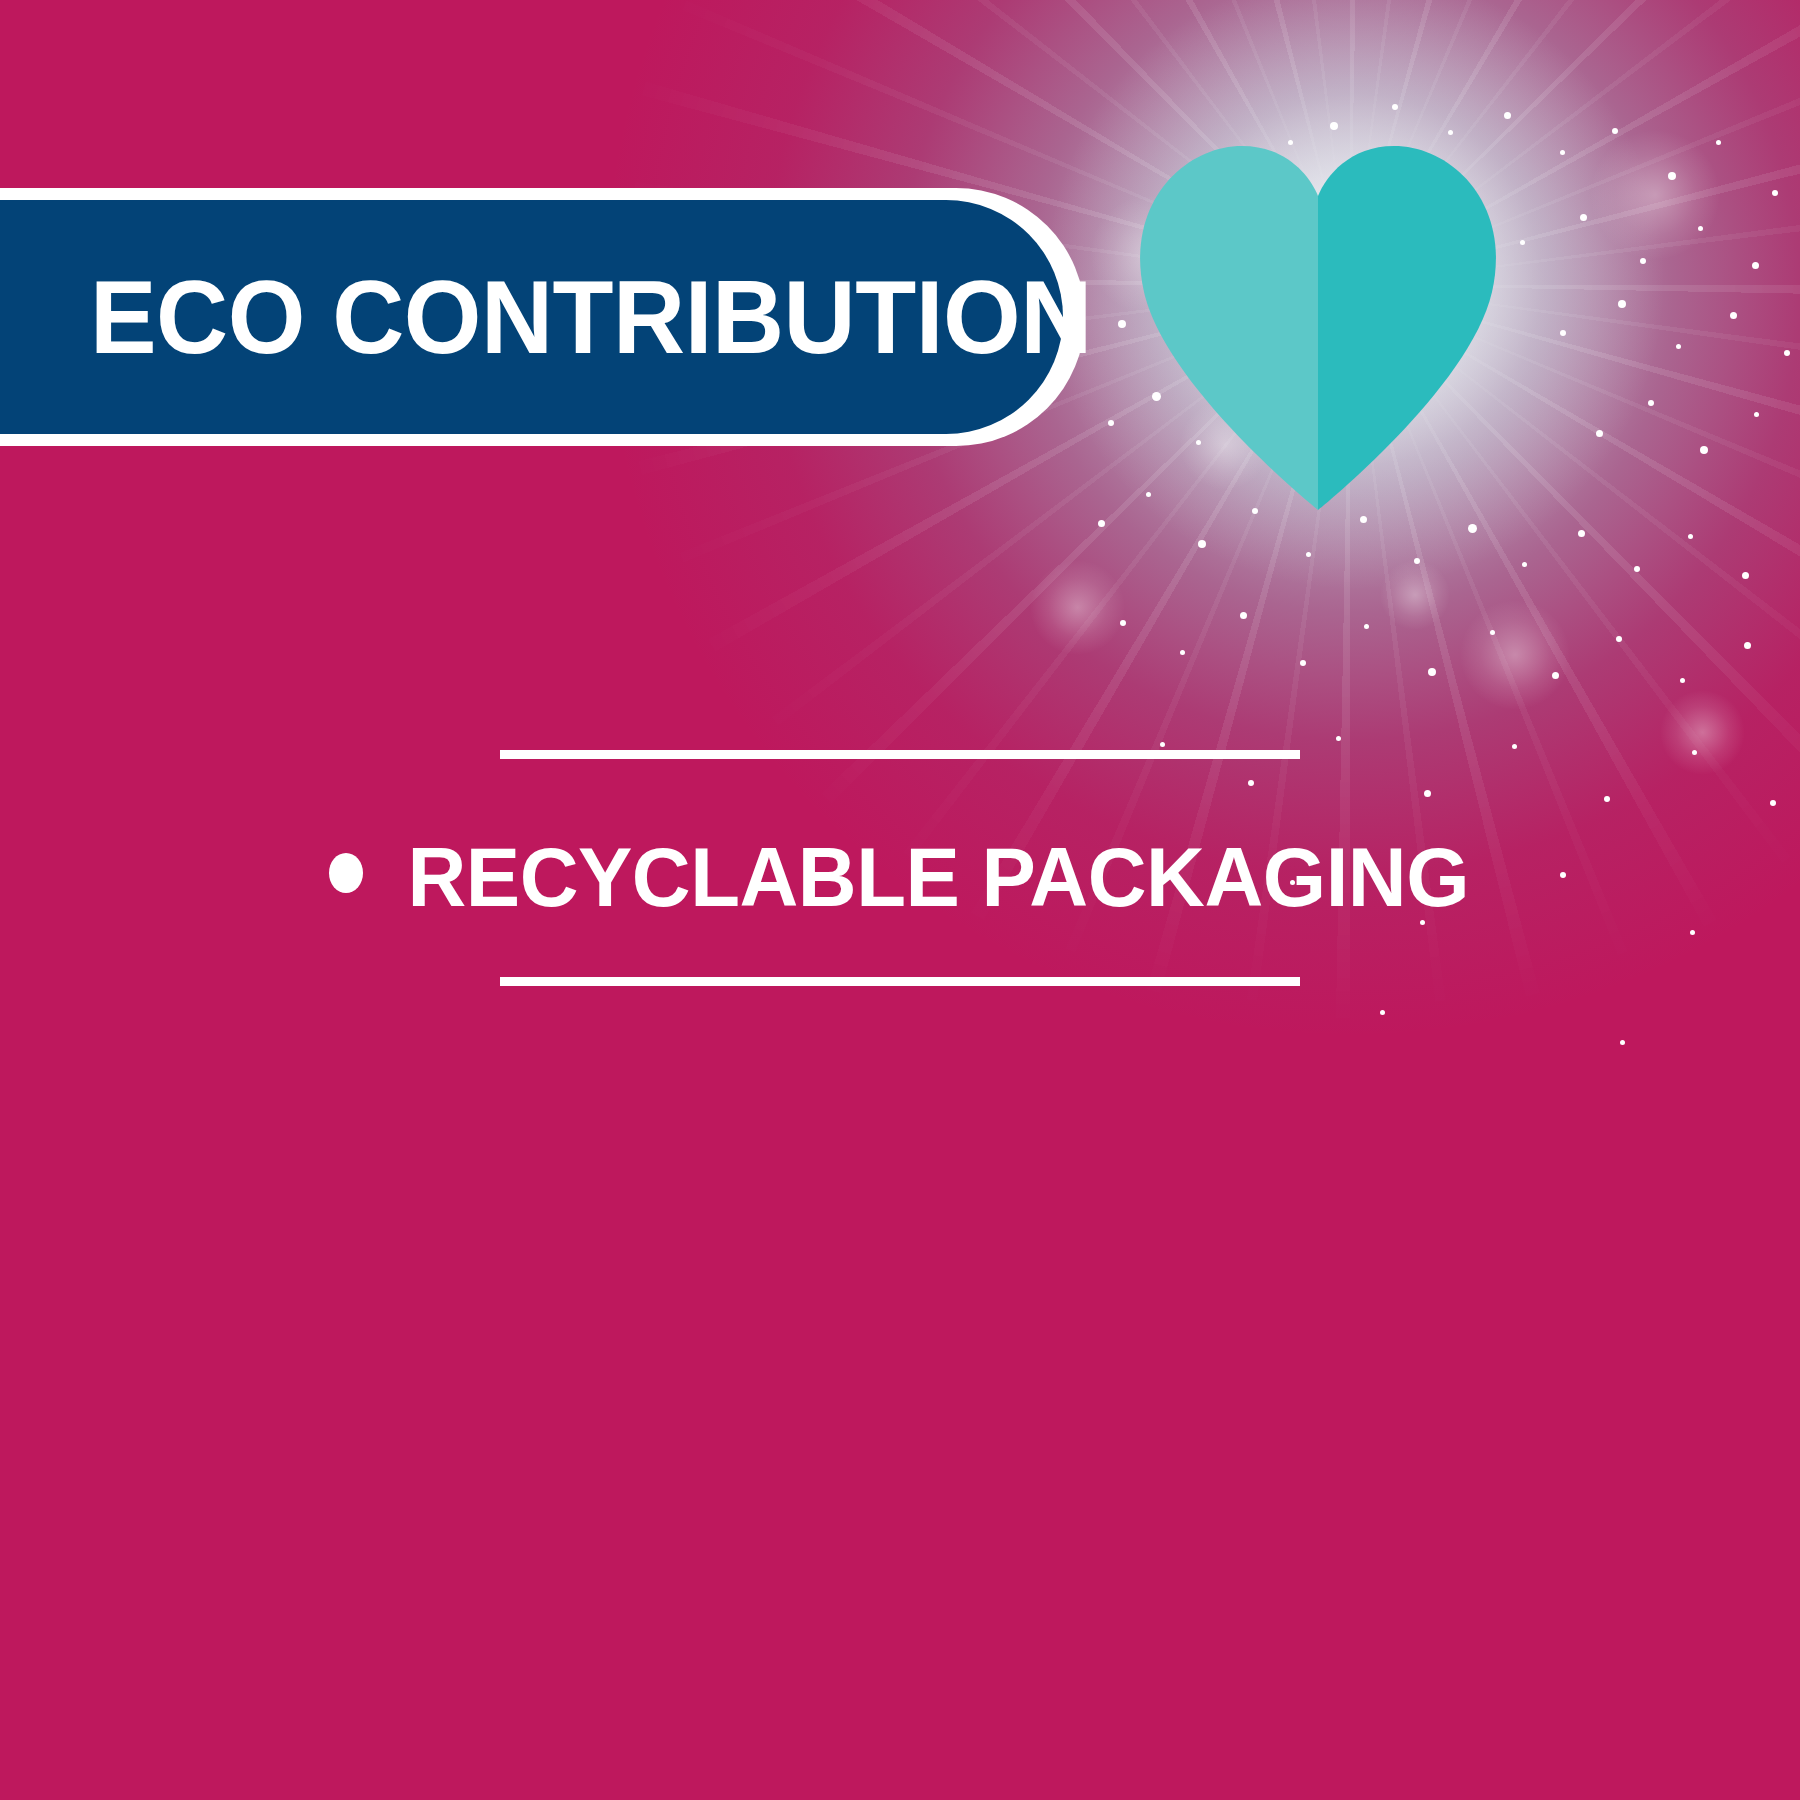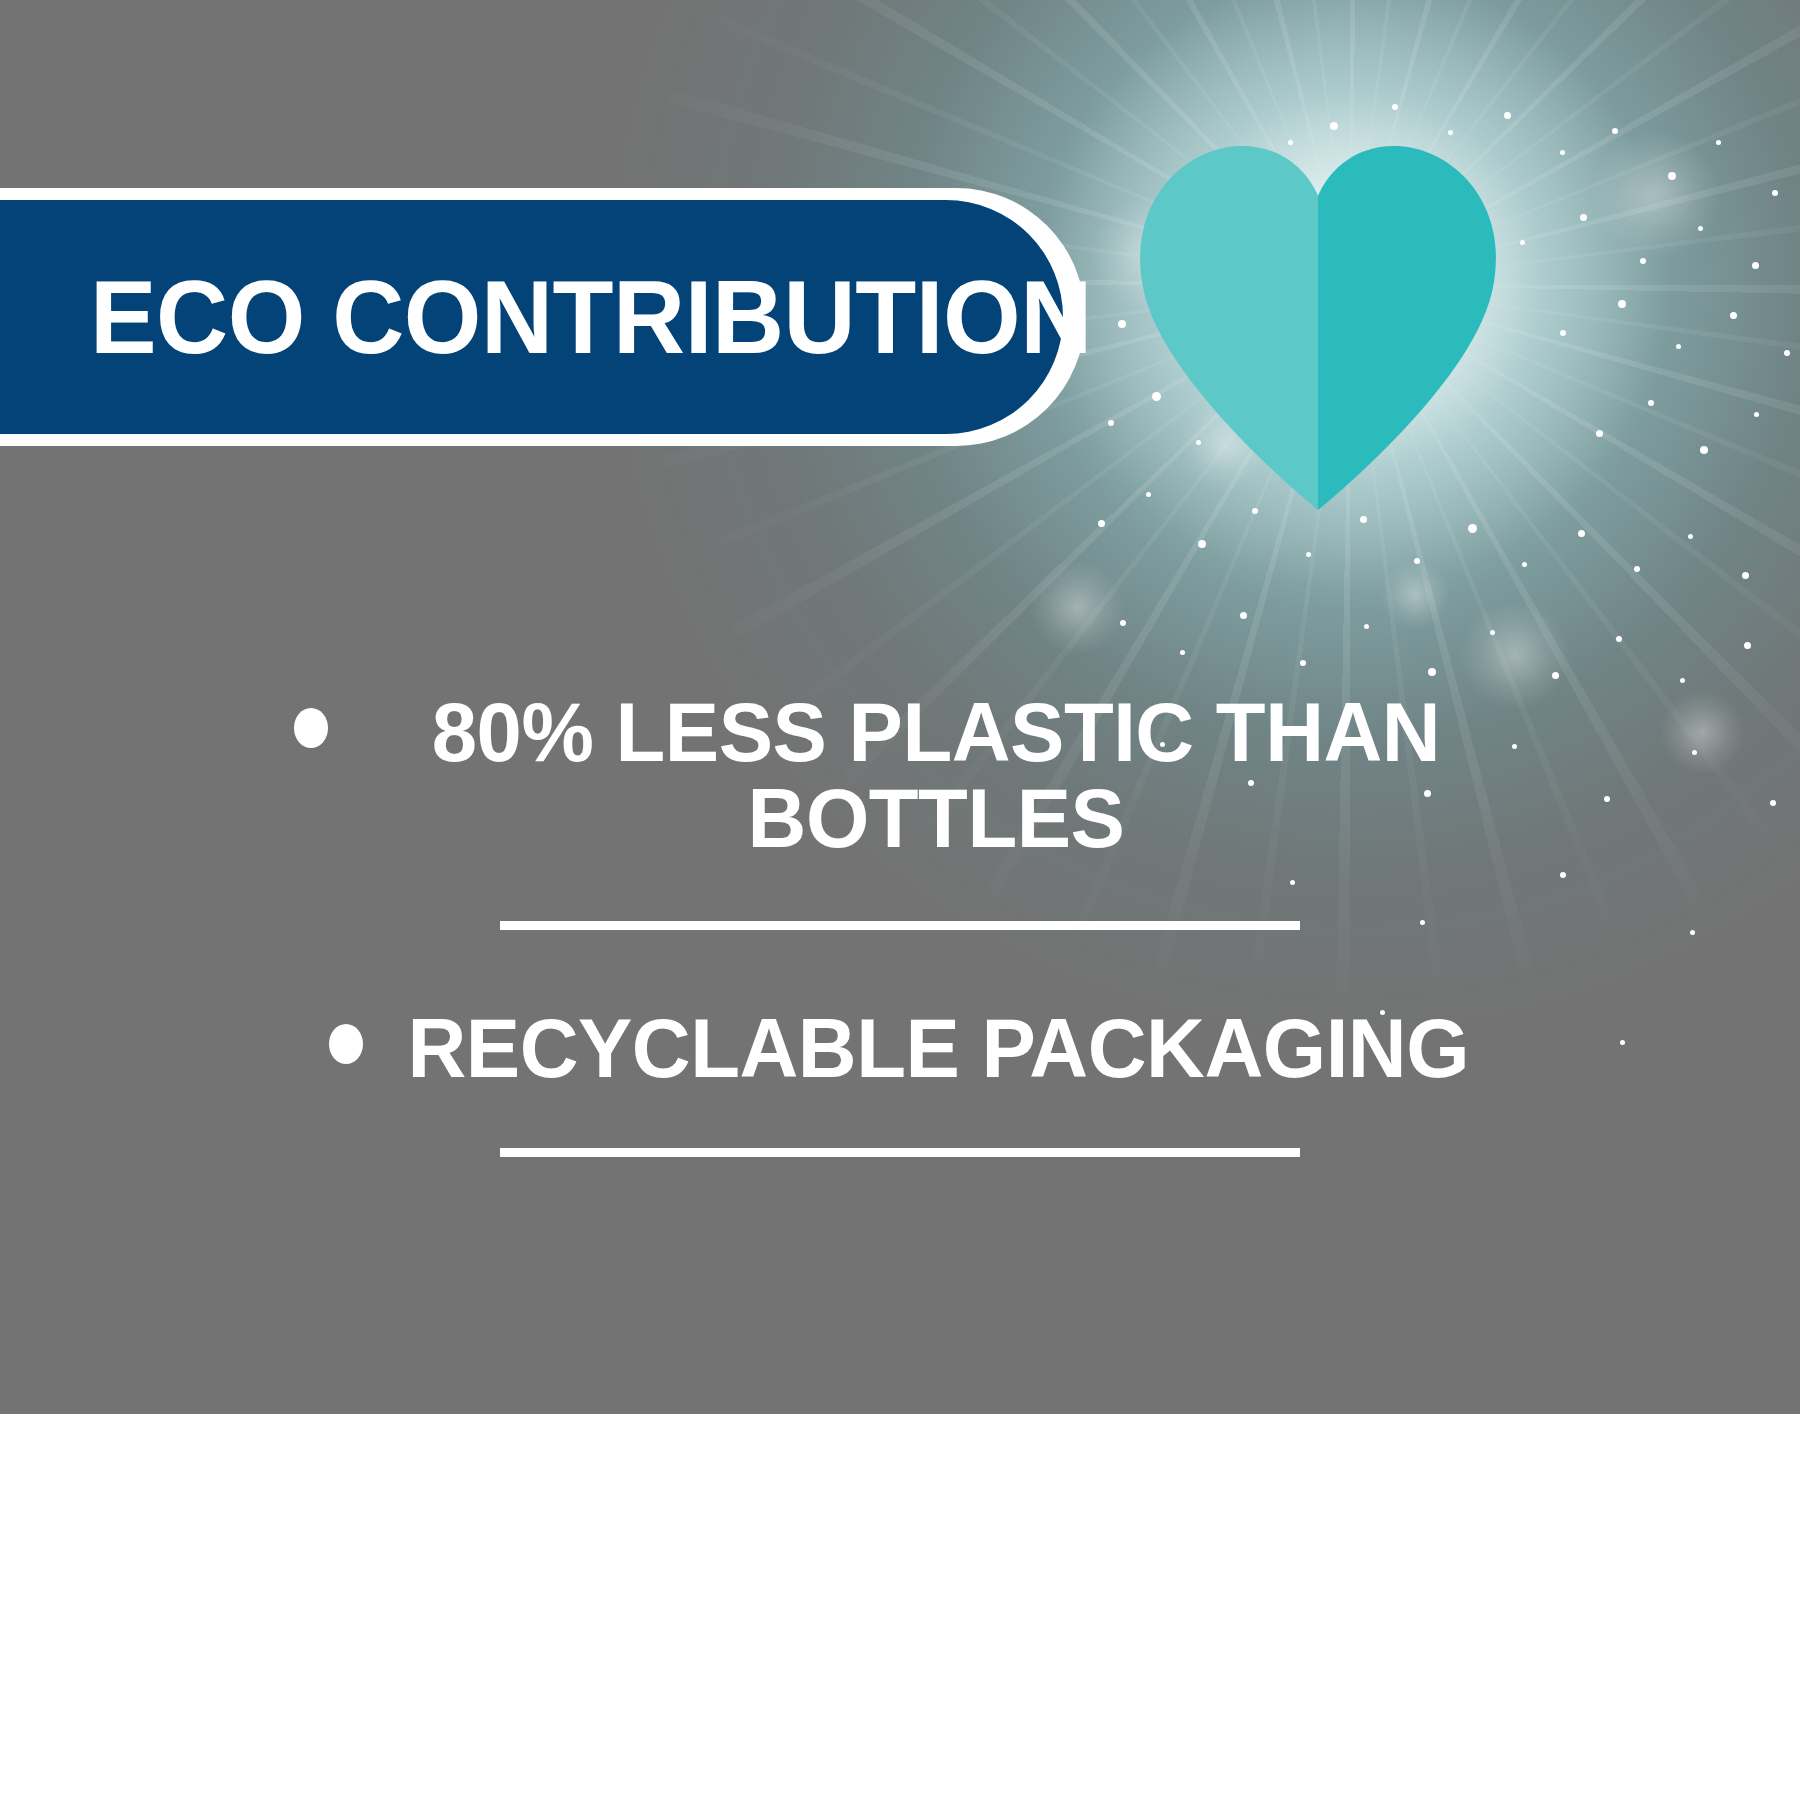--- a/index.html
+++ b/index.html
@@ -9,22 +9,22 @@
   body {
     width: 1800px;
     height: 1800px;
     overflow: hidden;
     font-family: "Liberation Sans", sans-serif;
   }
 
   #poster {
     position: relative;
     width: 1800px;
-    height: 1414px;
-    background: #737373;
+    height: 1800px;
+    background: #be185d;
     overflow: hidden;
   }
 
   
   .bg-layer { position: absolute; inset: 0; pointer-events: none; }
 
   .glow-core {
     position: absolute;
     left: 1350px; top: 290px;
     width: 1500px; height: 1500px;
@@ -285,24 +285,20 @@
     </svg>
   </div>
 
   <div class="banner-outline"></div>
   <div class="banner">
     <div class="banner-title">ECO CONTRIBUTION</div>
   </div>
 
   <div class="features">
 
-    <div class="feature-row row-1">
-      <span class="bullet-dot"></span>
-      <span class="feature-text">80% LESS PLASTIC THAN BOTTLES</span>
-    </div>
 
     <div class="gap-a"></div>
     <div class="divider"></div>
     <div class="gap-b"></div>
 
     <div class="feature-row row-2">
       <span class="bullet-dot"></span>
       <span class="feature-text">RECYCLABLE PACKAGING</span>
     </div>
 

